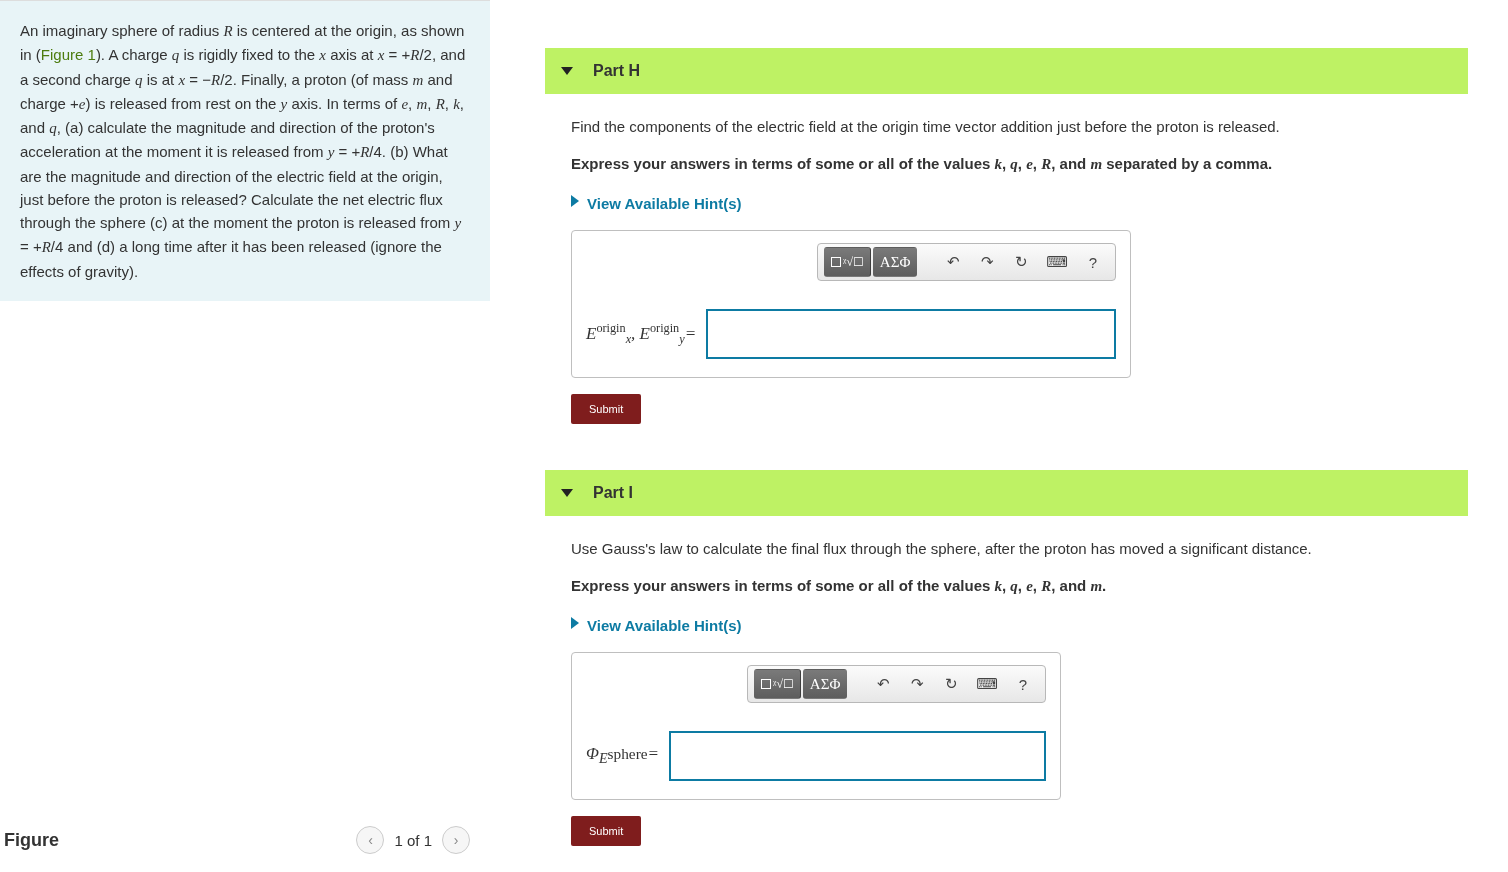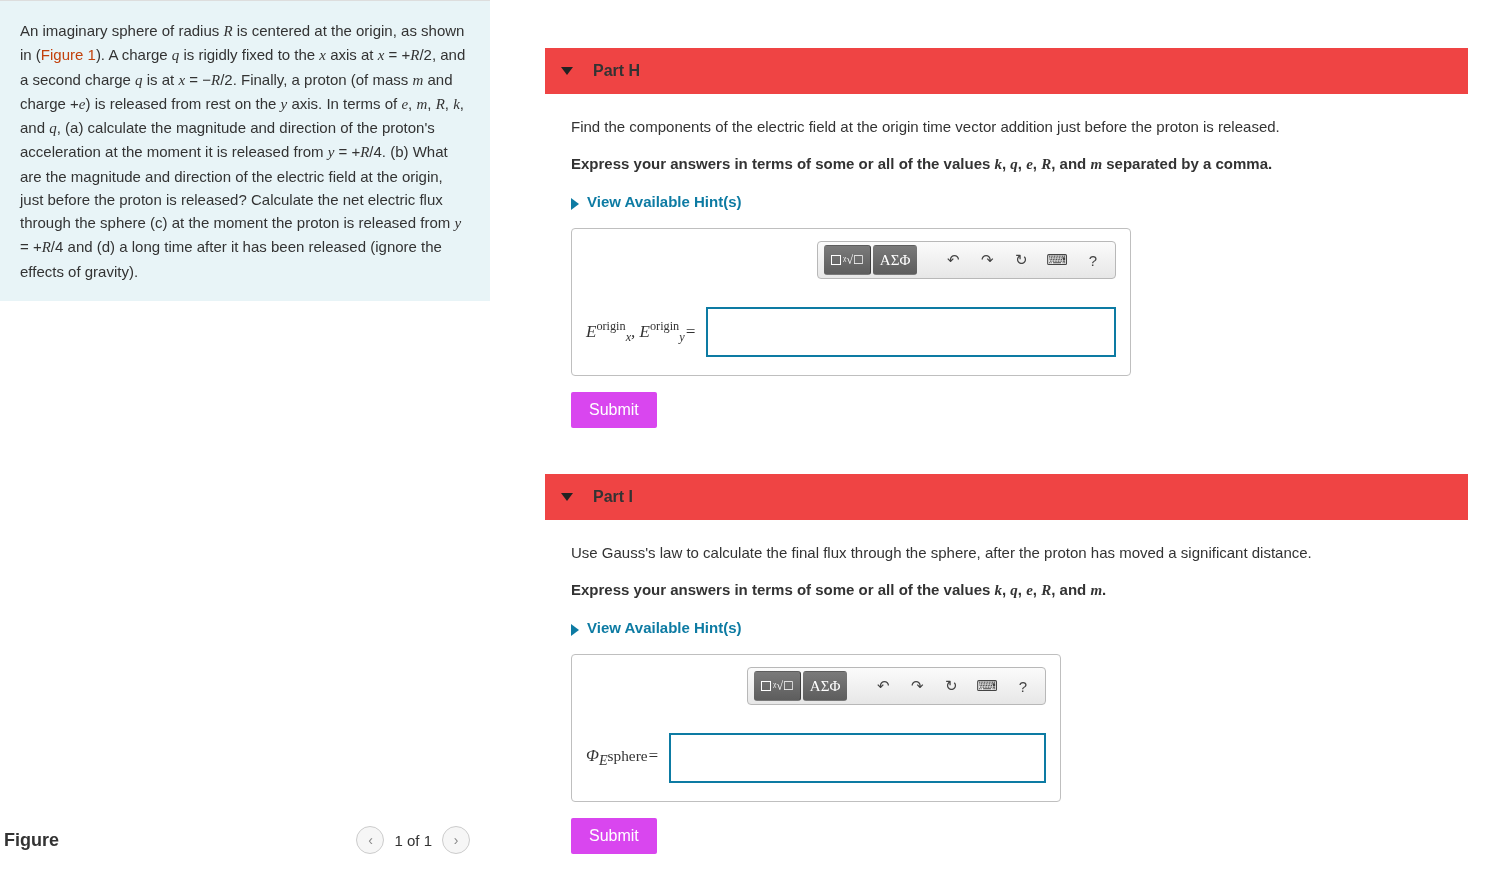--- a/index.html
+++ b/index.html
@@ -21,21 +21,21 @@
   border-top: 1px solid #ddd;
 }
 .problem-box {
   background: #e8f4f7;
   padding: 18px 20px;
   color: #333;
   line-height: 1.55;
   font-size: 15px;
 }
 .problem-box .mathvar { font-family: "Times New Roman", serif; font-style: italic; }
-.figure-link { color: #c2410c; }
+.figure-link { color: #4d7c0f; }
 .figure-bar {
   margin-top: auto;
   padding: 0 20px 18px 4px;
   display: flex;
   align-items: center;
 }
 .figure-title { font-weight: bold; font-size: 18px; }
 .pager { margin-left: auto; display: flex; align-items: center; gap: 10px; }
 .round-btn {
   width: 28px; height: 28px; border-radius: 50%;
@@ -44,41 +44,41 @@
   cursor: pointer; color: #888; font-size: 14px;
 }
 .page-label { font-size: 15px; color: #333; }
 .right-panel {
   flex: 1;
   padding: 8px 40px 20px 55px;
   overflow: hidden;
 }
 .part-block { margin-top: 40px; }
 .part-header {
-  background: #ef4444;
+  background: #bef264;
   padding: 14px 16px;
   display: flex;
   align-items: center;
   gap: 20px;
   cursor: pointer;
 }
 .caret-down {
   width: 0; height: 0;
   border-left: 6px solid transparent;
   border-right: 6px solid transparent;
   border-top: 8px solid #222;
 }
 .part-title { font-weight: bold; font-size: 16px; }
 .part-body { padding: 22px 26px 6px 26px; }
 .prompt { line-height: 1.5; margin-bottom: 14px; }
 .instr { font-weight: bold; line-height: 1.5; margin-bottom: 18px; }
 .mathvar { font-family: "Times New Roman", serif; font-style: italic; }
 .hints-toggle {
   color: #0d7ba3; font-weight: bold; cursor: pointer;
-  display: inline-flex; align-items: flex-end; gap: 8px; margin-bottom: 18px;
+  display: inline-flex; align-items: flex-start; gap: 8px; margin-bottom: 18px;
 }
 .caret-right {
   width: 0; height: 0;
   border-top: 6px solid transparent;
   border-bottom: 6px solid transparent;
   border-left: 8px solid #0d7ba3;
 }
 .answer-area {
   border: 1px solid #bfbfbf;
   border-radius: 4px;
@@ -119,22 +119,22 @@
 }
 .sup { font-size: 0.72em; vertical-align: super; font-style: normal;}
 .sub { font-size: 0.72em; vertical-align: sub; font-style: italic;}
 .answer-input {
   flex: 1;
   height: 50px;
   border: 2px solid #0d7ba3;
   background: #fff;
 }
 .submit-btn {
-  background: #d946ef; color: #fff; border: none;
-  padding: 9px 18px; font-size: 16px; border-radius: 2px; cursor: pointer;
+  background: #7f1d1d; color: #fff; border: none;
+  padding: 9px 18px; font-size: 11px; border-radius: 2px; cursor: pointer;
 }
 </style>
 </head>
 <body>
 
 <div class="left-panel">
   <div class="problem-box">An imaginary sphere of radius <span class="mathvar">R</span> is centered at the origin, as shown in (<span class="figure-link">Figure 1</span>). A charge <span class="mathvar">q</span> is rigidly fixed to the <span class="mathvar">x</span> axis at <span class="mathvar">x</span> = +<span class="mathvar">R</span>/2, and a second charge <span class="mathvar">q</span> is at <span class="mathvar">x</span> = −<span class="mathvar">R</span>/2. Finally, a proton (of mass <span class="mathvar">m</span> and charge +<span class="mathvar">e</span>) is released from rest on the <span class="mathvar">y</span> axis. In terms of <span class="mathvar">e</span>, <span class="mathvar">m</span>, <span class="mathvar">R</span>, <span class="mathvar">k</span>, and <span class="mathvar">q</span>, (a) calculate the magnitude and direction of the proton's acceleration at the moment it is released from <span class="mathvar">y</span> = +<span class="mathvar">R</span>/4. (b) What are the magnitude and direction of the electric field at the origin, just before the proton is released? Calculate the net electric flux through the sphere (c) at the moment the proton is released from <span class="mathvar">y</span> = +<span class="mathvar">R</span>/4 and (d) a long time after it has been released (ignore the effects of gravity).</div>
   <div class="figure-bar">
     <div class="figure-title">Figure</div>
     <div class="pager">

